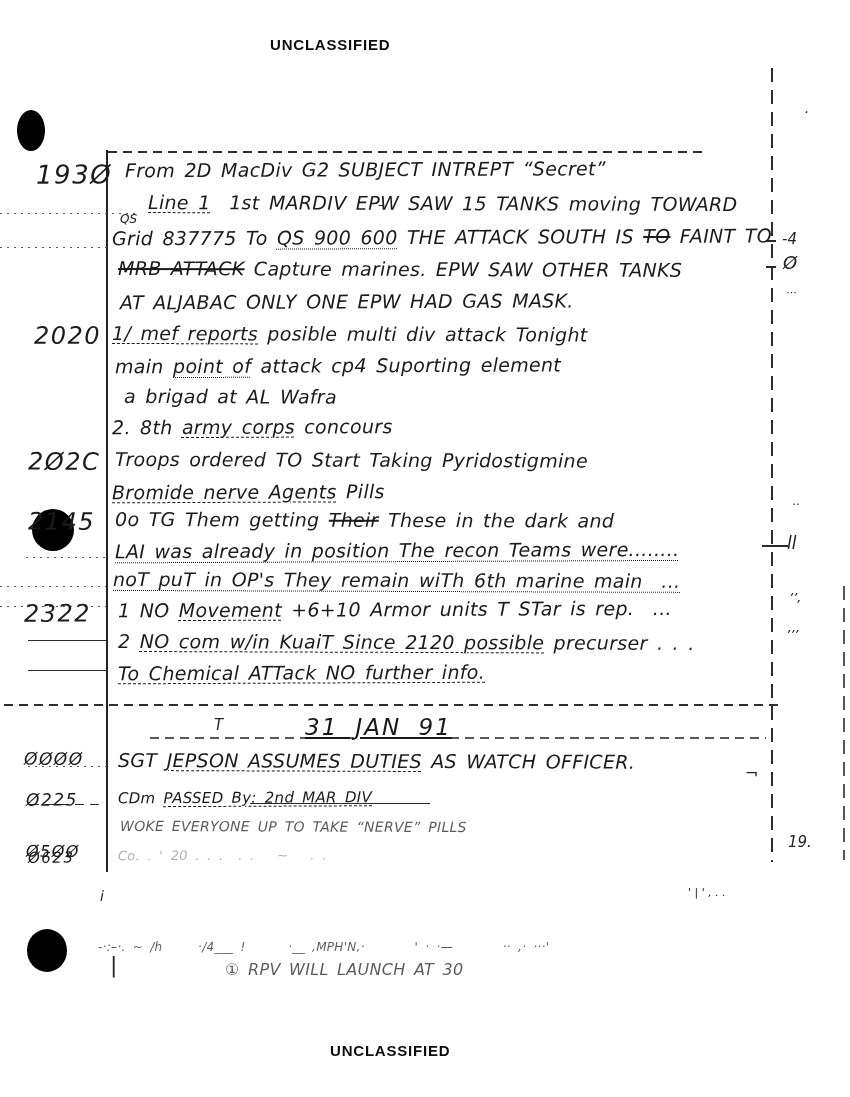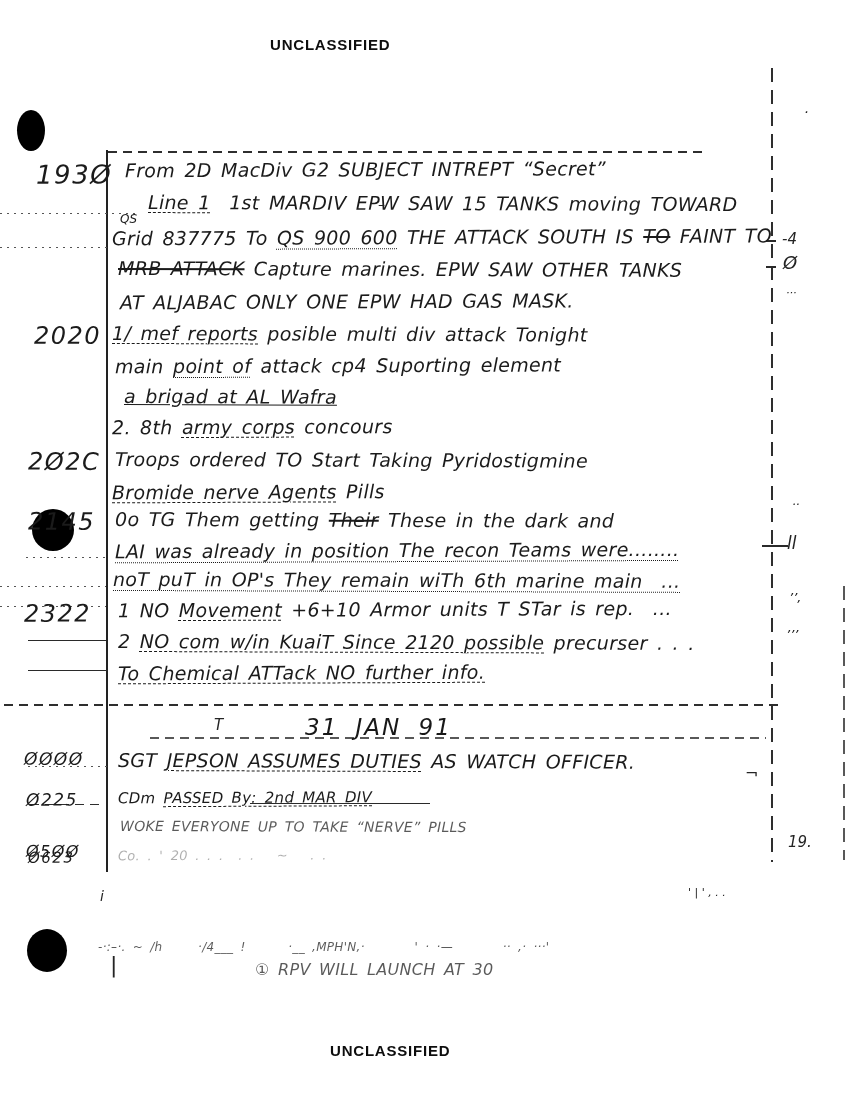--- a/index.html
+++ b/index.html
@@ -68,21 +68,21 @@
   <div class="rule h-dot" style="left:28px; top:766px; width:80px;"></div>
   <div class="rule h-solid" style="left:250px; top:803px; width:180px; height:1px;"></div>
   <div class="rule h-dash" style="left:30px; top:804px; width:75px; height:1px;"></div>
   <div class="rule h-solid" style="left:762px; top:545px; width:26px; height:2px;"></div>
   <div class="rule h-solid" style="left:766px; top:240px; width:10px; height:2px;"></div>
   <div class="rule h-solid" style="left:766px; top:266px; width:10px; height:2px;"></div>
 
   <div class="supnote" style="left:120px; top:212px;">QS</div>
 
   <div class="mark" style="left:214px; top:716px; font-size:15px;">T</div>
-  <div class="datehdr" style="left:305px; top:714px;">31 JAN 91</div>
+  <div class="datehdr" style="left:305px; top:714px;text-decoration:underline;">31 JAN 91</div>
 
   <div id="rows">
       <div class="hrow" style="top: 158px;">
         <span class="hw time" style="left: 36px; font-size: 26px;">193Ø</span>
         <span class="hw" style="left: 125px;"><span>From 2D MacDiv G2 SUBJECT INTREPT “Secret”</span></span>
       </div>
       <div class="hrow" style="top: 192px;">
         <span class="hw" style="left: 148px;"><span class="u">Line 1</span><span>  1st MARDIV EPW SAW 15 TANKS moving TOWARD</span></span>
       </div>
       <div class="hrow" style="top: 226px;">
@@ -95,21 +95,21 @@
         <span class="hw" style="left: 120px;"><span>AT ALJABAC ONLY ONE EPW HAD GAS MASK.</span></span>
       </div>
       <div class="hrow" style="top: 323px;">
         <span class="hw time" style="left: 34px;">2020</span>
         <span class="hw" style="left: 112px;"><span class="u">1/ mef reports</span><span> posible multi div attack Tonight</span></span>
       </div>
       <div class="hrow" style="top: 354px;">
         <span class="hw" style="left: 115px;"><span>main </span><span class="u2">point of</span><span> attack cp4 Suporting element</span></span>
       </div>
       <div class="hrow" style="top: 386px;">
-        <span class="hw" style="left: 124px; text-decoration: underline;"><span>a brigad at AL Wafra</span></span>
+        <span class="hw" style="left: 124px;"><span>a brigad at AL Wafra</span></span>
       </div>
       <div class="hrow" style="top: 415px;">
         <span class="hw" style="left: 112px;"><span>2. 8th </span><span class="u">army corps</span><span> concours</span></span>
       </div>
       <div class="hrow" style="top: 449px;">
         <span class="hw time" style="left: 28px;">2Ø2C</span>
         <span class="hw" style="left: 115px;"><span>Troops ordered TO Start Taking Pyridostigmine</span></span>
       </div>
       <div class="hrow" style="top: 480px;">
         <span class="hw" style="left: 112px;"><span class="u">Bromide nerve Agents</span><span> Pills</span></span>
@@ -162,16 +162,16 @@
       <span class="mark" style="left: 789px; top: 590px; font-size: 13px;">’’,</span>
       <span class="mark" style="left: 786px; top: 627px; font-size: 13px;">’’’</span>
       <span class="mark" style="left: 745px; top: 764px; font-size: 16px;">¬</span>
       <span class="mark" style="left: 788px; top: 833px; font-size: 15px;">19.</span>
       <span class="mark" style="left: 100px; top: 888px; font-size: 14px;">i</span>
       <span class="mark" style="left: 688px; top: 886px; font-size: 11px;">' | ' , . .</span>
       <span class="mark" style="left: 110px; top: 952px; font-size: 22px;">|</span>
     </div>
   <div id="frags">
       <span class="hw semi" style="left: 98px; top: 940px; font-size: 12px; position: absolute;">-·:–·. ~ /h     ·/4___ !      ·__ ,MPH'N,·       ' · ·—       ·· ,· ···'</span>
-      <span class="hw semi" style="left: 225px; top: 960px; font-size: 16px; position: absolute; margin-left: 30px;">① RPV WILL LAUNCH AT 30</span>
+      <span class="hw semi" style="left: 225px; top: 960px; font-size: 16px; position: absolute;">① RPV WILL LAUNCH AT 30</span>
     </div>
 
 </div>
 
 </body></html>

